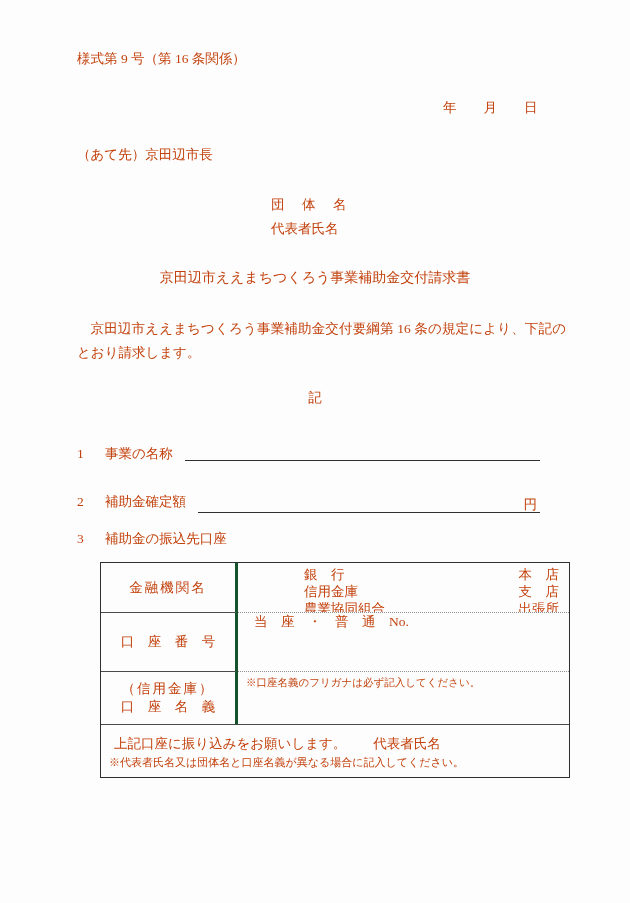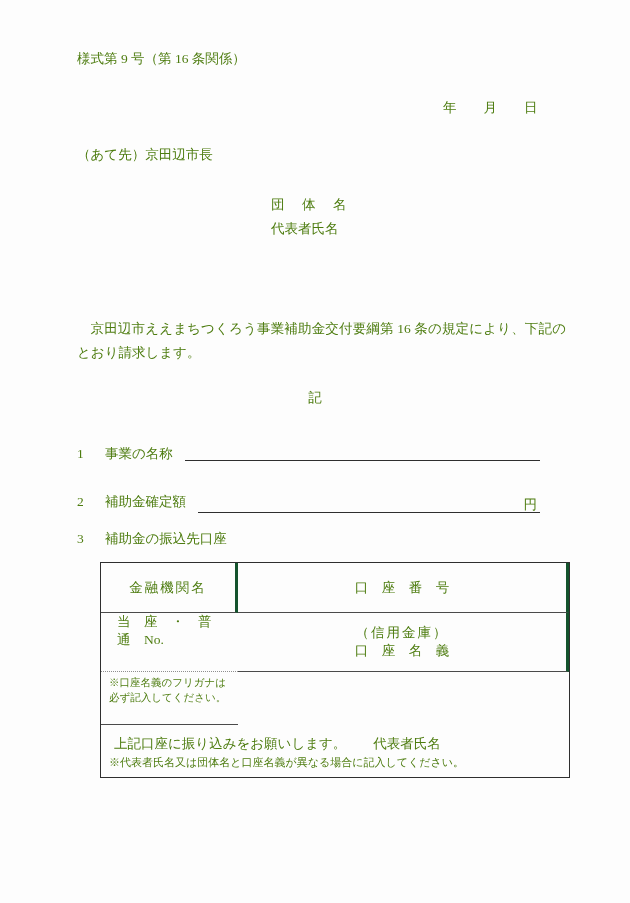--- a/index.html
+++ b/index.html
@@ -4,21 +4,21 @@
 <style>
   * { box-sizing: border-box; margin: 0; padding: 0; }
   html, body { background: #e9e9e9; }
   body { font-family: "Liberation Serif", "DejaVu Serif", serif; }
   .page {
     position: relative;
     width: 630px;
     height: 903px;
     margin: 0 auto;
     background: #fdfdfd;
-    color: #4d7c0f;
+    color: #c2410c;
     font-size: 13.5px;
     overflow: hidden;
   }
   .abs { position: absolute; }
   .centered { left: 0; width: 100%; text-align: center; }
 
   .form-number { left: 77px; top: 50px; }
   .date-line { left: 443px; top: 99px; }
   .addressee { left: 77px; top: 146px; }
   .org-name { left: 271px; top: 196px; letter-spacing: 2px; }
@@ -92,20 +92,21 @@
   <div class="abs form-number">様式第 9 号（第 16 条関係）</div>
 
   <div class="abs date-line">年　　月　　日</div>
 
   <div class="abs addressee">（あて先）京田辺市長</div>
 
   <div class="abs org-name">団　体　名</div>
 
   <div class="abs representative">代表者氏名</div>
 
+  <div class="abs centered doc-title">京田辺市ええまちつくろう事業補助金交付請求書</div>
 
   <div class="abs body-paragraph">京田辺市ええまちつくろう事業補助金交付要綱第 16 条の規定により、下記のとおり請求します。</div>
 
   <div class="abs centered record-marker">記</div>
 
   <div class="abs item-row item-row-1">
     <span class="item-num">1</span>
     <span class="item-label">事業の名称</span>
     <span class="fill-line"></span>
   </div>
@@ -121,20 +122,32 @@
   <div class="abs item-row item-row-3">
     <span class="item-num">3</span>
     <span class="item-label">補助金の振込先口座</span>
   </div>
 
   <div class="abs bank-table">
 
     <div class="cell cell-label solid-bottom">
       <span class="fi-label">金融機関名</span>
     </div>
+    <div class="cell cell-fi-options dotted-bottom">
+      <div>
+        <div>銀　行</div>
+        <div>信用金庫</div>
+        <div>農業協同組合</div>
+      </div>
+      <div>
+        <div>本　店</div>
+        <div>支　店</div>
+        <div>出張所</div>
+      </div>
+    </div>
 
     <div class="cell cell-label solid-bottom">
       <span>口　座　番　号</span>
     </div>
     <div class="cell cell-account-number dotted-bottom">
       <span>当　座　・　普　通　No.</span>
     </div>
 
     <div class="cell cell-label solid-bottom">
       <div class="furigana-line">（信用金庫）</div>

